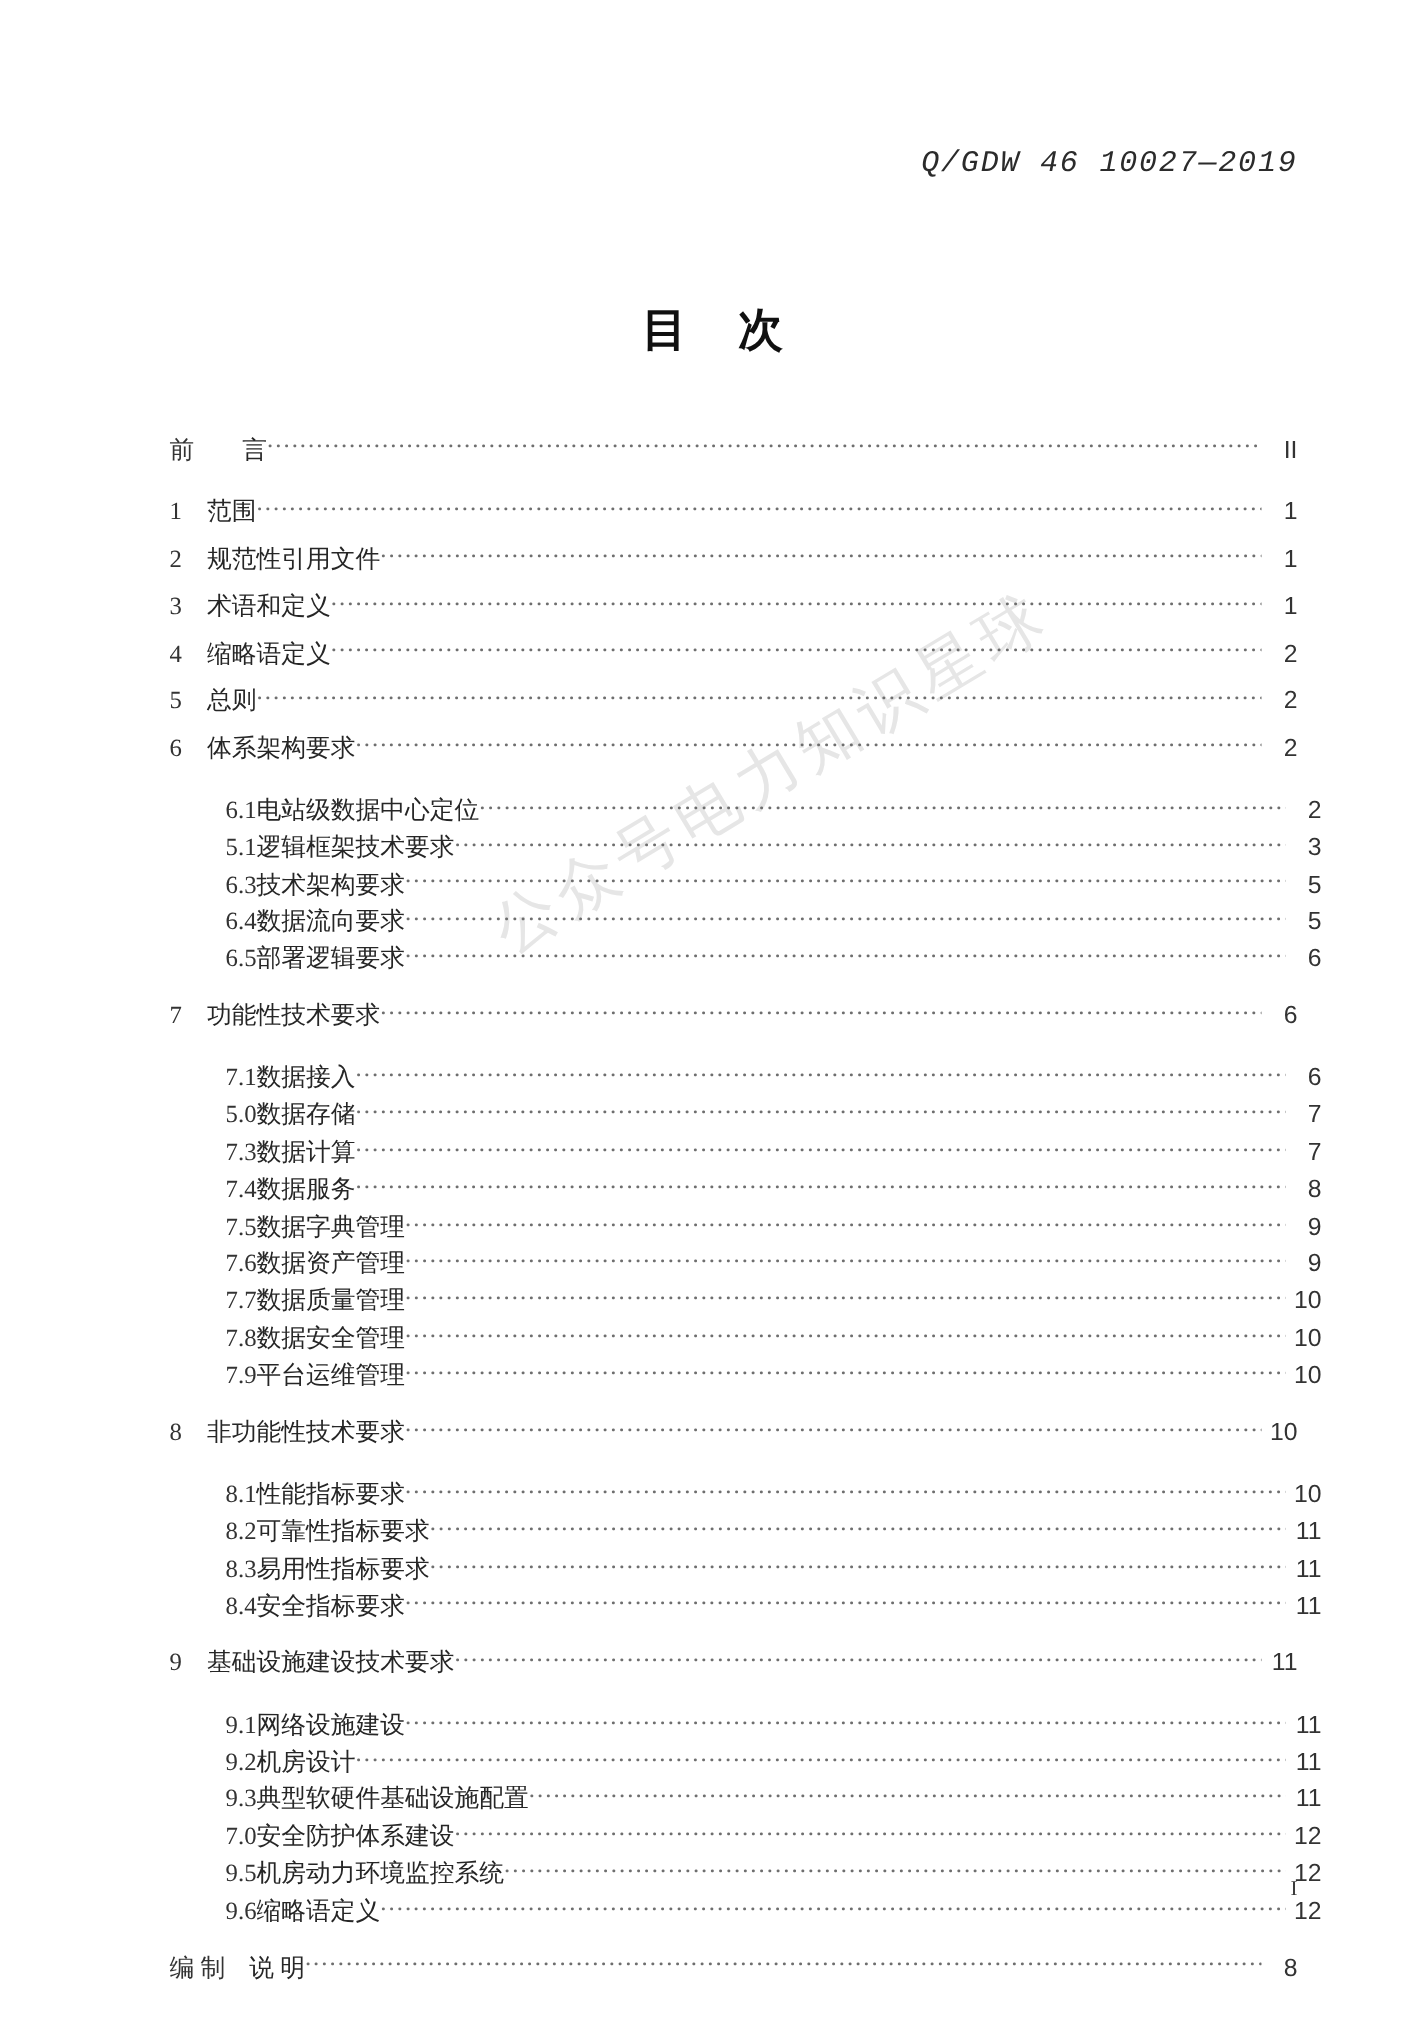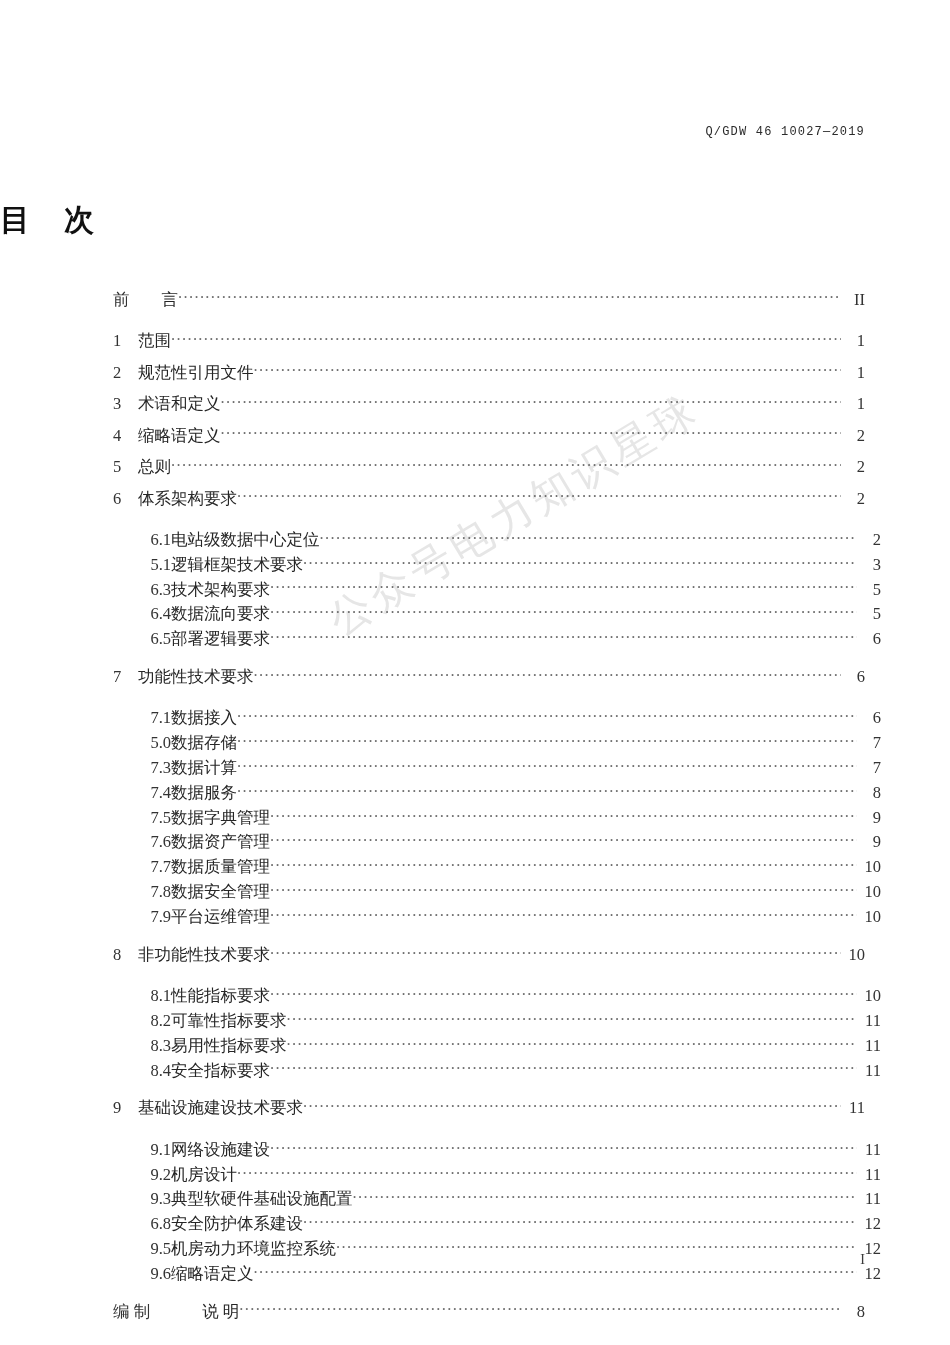--- a/index.html
+++ b/index.html
@@ -36,36 +36,38 @@
     color: #e6e6e6;
     white-space: nowrap;
     pointer-events: none;
     user-select: none;
     z-index: 0;
   }
 
   
   .doc-header {
     position: absolute;
-    top: 125px;
+    top: 98px;
     right: 85px;
     font-family: "Liberation Mono", "DejaVu Sans Mono", monospace;
-    font-size: 12px;
+    font-size: 20px;
     letter-spacing: 1.2px;
     color: #2b2b2b;
     white-space: nowrap;
     z-index: 2;
+    font-style: italic;
   }
 
   
   .doc-title {
     position: absolute;
     top: 200px;
     left: 0;
     width: 950px;
+    text-align: center;
     font-family: "Liberation Serif", "DejaVu Serif", serif;
     font-size: 30px;
     font-weight: bold;
     color: #101010;
     z-index: 2;
   }
   .doc-title .sp { display: inline-block; width: 34px; }
 
   
   .toc {
@@ -134,21 +136,21 @@
     white-space: nowrap;
     position: absolute;
     left: 0;
     bottom: 0.07em;
   }
 
   .toc-page {
     flex: 0 0 auto;
     text-align: right;
     min-width: 22px;
-    font-family: Liberation Serif, serif;
+    font-family: Liberation Sans, sans-serif;
     color: #333333;
   }
 
   
   .gap-before { margin-top: 10px; }
   .gap-before-lg { margin-top: 13px; }
 
   
   .doc-footer {
     position: absolute;
@@ -352,40 +354,40 @@
         <span class="toc-dots"></span>
         <span class="toc-page">11</span>
       </div>
       <div class="toc-row lv2">
         <span class="toc-num">9.3</span>
         <span class="toc-label">典型软硬件基础设施配置</span>
         <span class="toc-dots"></span>
         <span class="toc-page">11</span>
       </div>
       <div class="toc-row lv2">
-        <span class="toc-num">6.8</span>
+        <span class="toc-num">7.0</span>
         <span class="toc-label">安全防护体系建设</span>
         <span class="toc-dots"></span>
         <span class="toc-page">12</span>
       </div>
       <div class="toc-row lv2">
         <span class="toc-num">9.5</span>
         <span class="toc-label">机房动力环境监控系统</span>
         <span class="toc-dots"></span>
         <span class="toc-page">12</span>
       </div>
       <div class="toc-row lv2">
         <span class="toc-num">9.6</span>
         <span class="toc-label">缩略语定义</span>
         <span class="toc-dots"></span>
         <span class="toc-page">12</span>
       </div>
       <div class="toc-row special gap-before-lg">
         <span class="toc-num">编 制</span>
-        <span class="toc-label" style="margin-left: 52px;">说 明</span>
+        <span class="toc-label" style="margin-left: 16px;">说 明</span>
         <span class="toc-dots"></span>
         <span class="toc-page">8</span>
       </div>
     </div>
 
   <div class="doc-footer">I</div>
 
 </div>
 
 </body></html>

